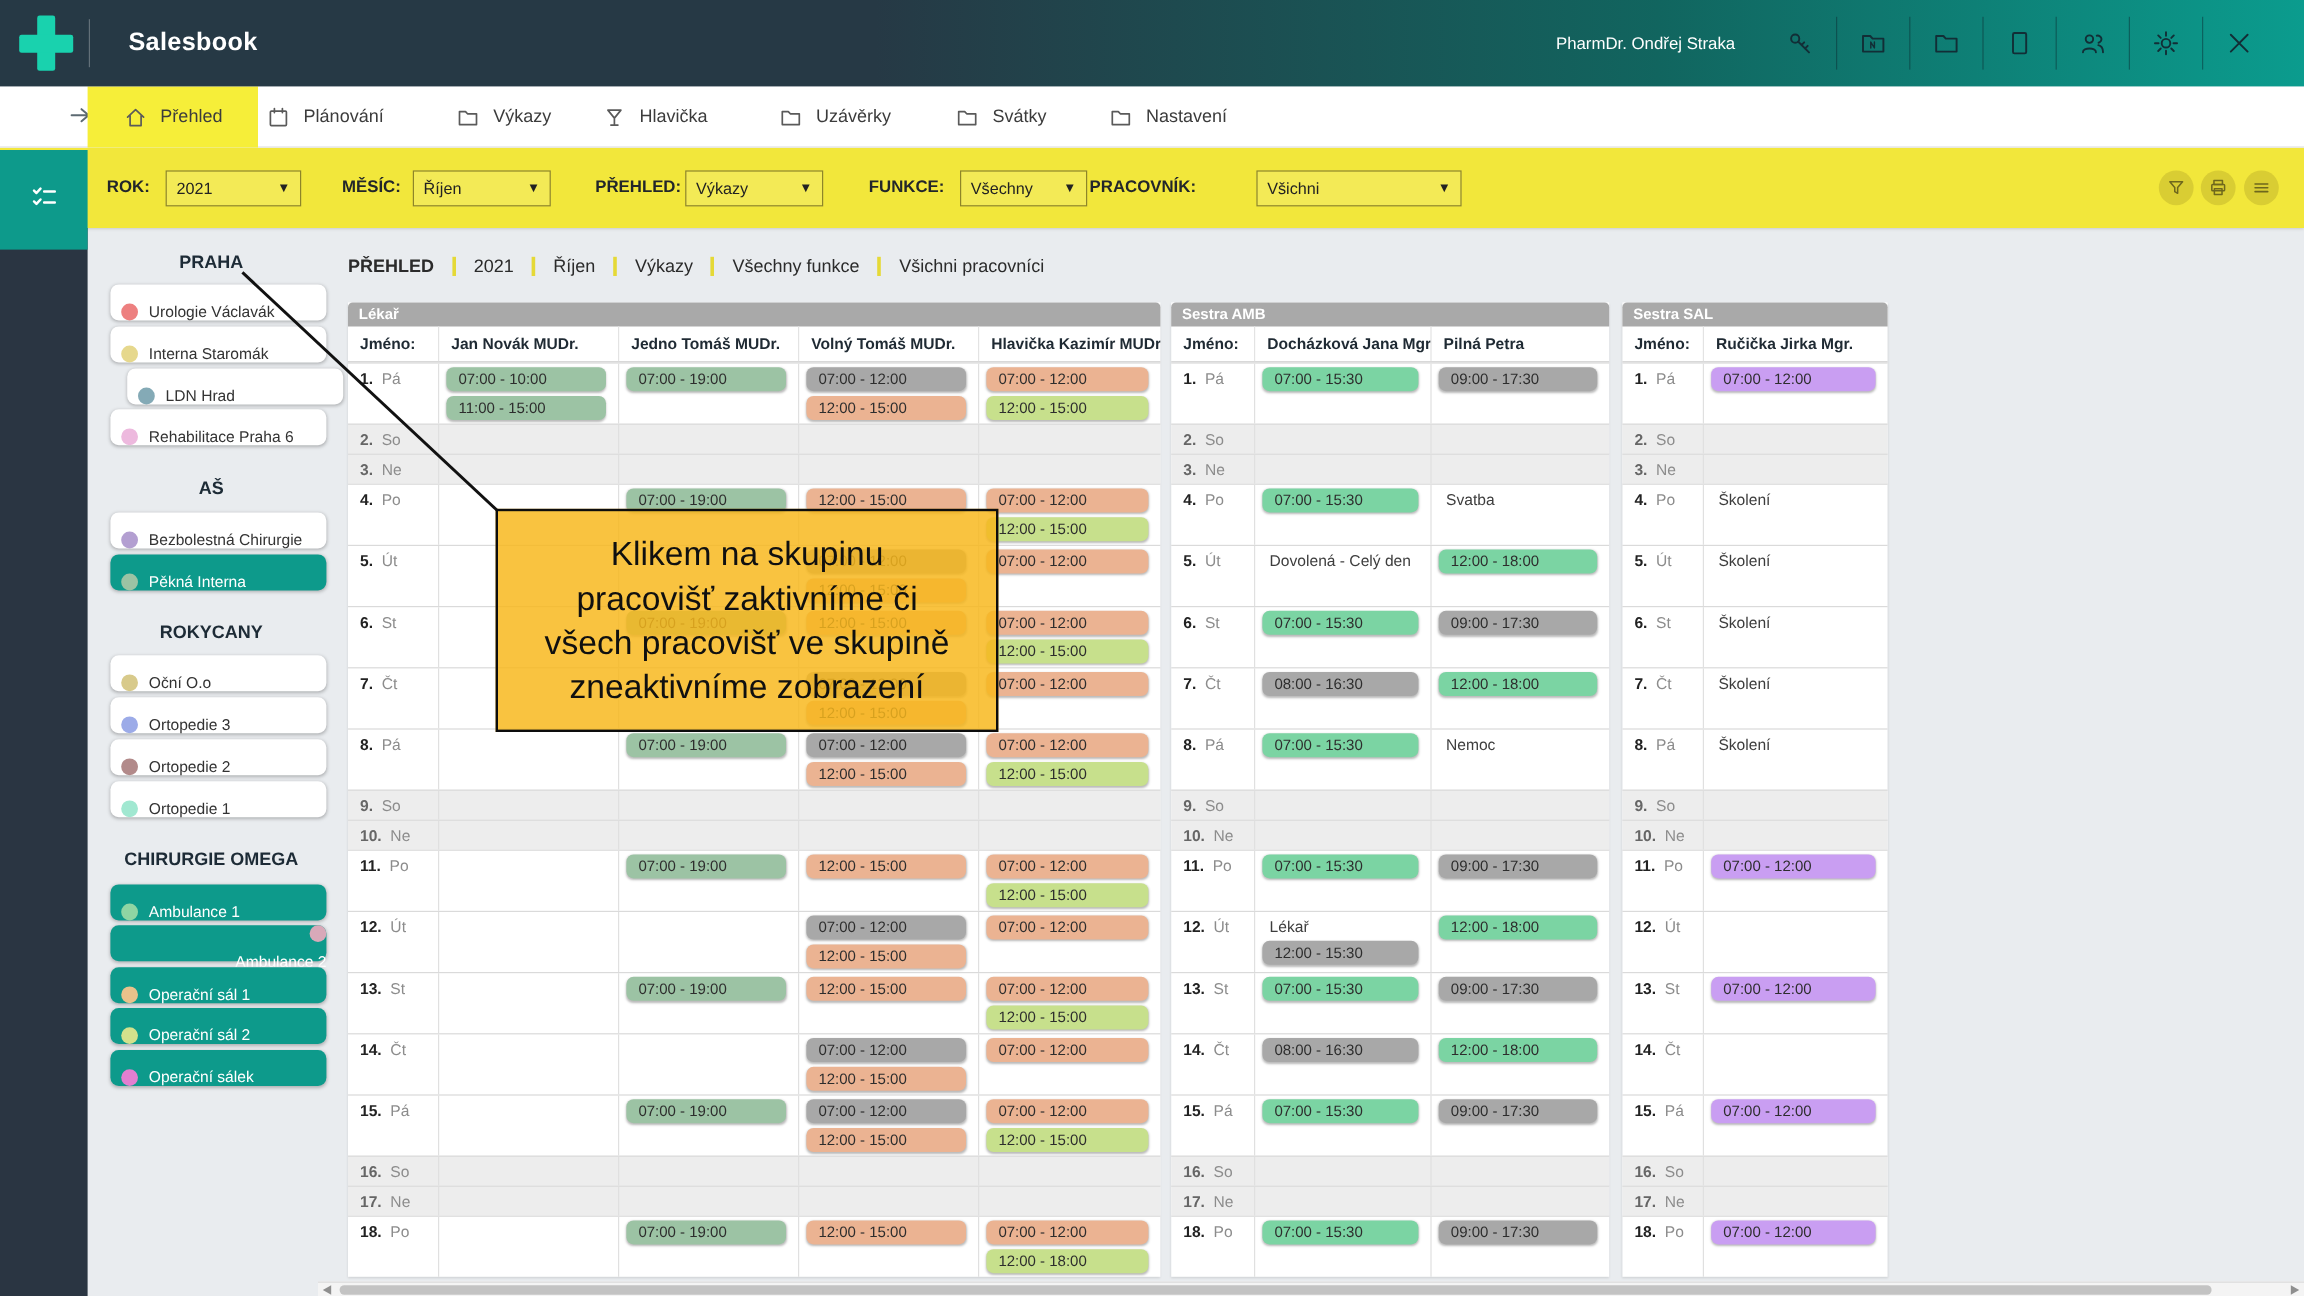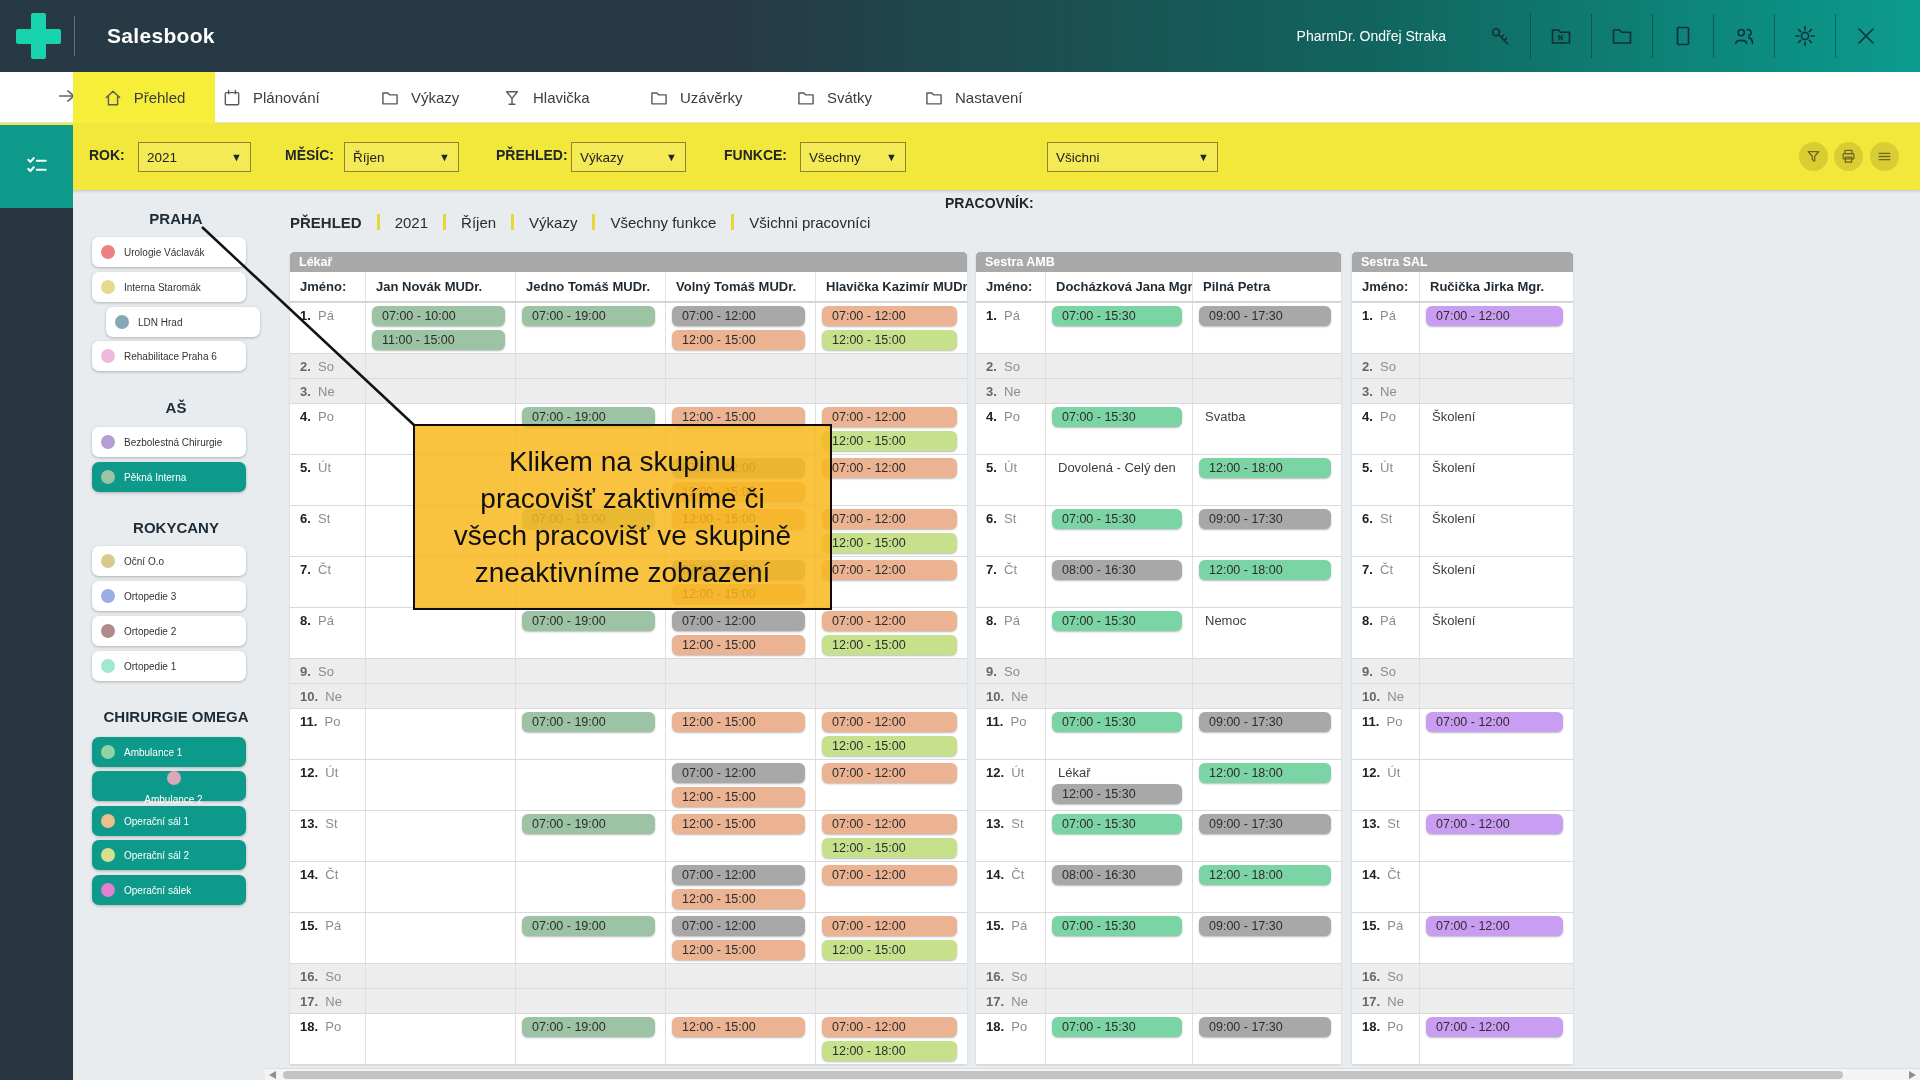--- a/index.html
+++ b/index.html
@@ -41,23 +41,23 @@
   .fbtn svg{width:17px;height:17px}
 
   
   .rail{position:absolute;left:0;top:190px;width:73px;height:890px;background:#2a3542;z-index:15}
   .rail-sel{position:absolute;left:0;top:125px;width:73px;height:83px;background:#0d9a8b;z-index:22;
             display:flex;align-items:center;justify-content:center;color:#fff;cursor:pointer}
   .rail-sel svg{width:26px;height:26px}
 
   
   .side-h{position:absolute;left:92px;width:168px;text-align:center;font-size:15px;font-weight:bold;color:#1d2b36}
-  .side-btn{position:absolute;left:92px;width:154px;height:30px;border-radius:7px;background:#fff;
-            box-shadow:0 1px 3px rgba(0,0,0,.25);display:flex;align-items:center;padding-left:9px;gap:9px;
-            font-size:10px;color:#333;cursor:pointer;white-space:nowrap}
+  .side-btn{position:absolute;left:92px;width:180px;height:30px;border-radius:7px;background:#fff;
+            box-shadow:0 1px 3px rgba(0,0,0,.25);display:flex;align-items:flex-end;padding-left:9px;gap:9px;
+            font-size:13px;color:#333;cursor:pointer;white-space:nowrap}
   .side-btn .dot{width:14px;height:14px;border-radius:50%;flex:0 0 auto}
   .side-btn.active{background:#0d9a8b;color:#fff}
 
   
   .crumbs{position:absolute;left:290px;top:210px;height:24px;display:flex;align-items:center;gap:15px;font-size:15px;color:#2b2b2b}
   .crumbs .sep{width:3px;height:16px;background:#e5d937}
   .crumbs .c0{font-weight:bold}
 
   
   .card{position:absolute;top:252px;background:#fff;z-index:2;box-shadow:0 1px 2px rgba(0,0,0,.12)}
@@ -221,21 +221,21 @@
           <span class="chev">▼</span>
         </div><span class="flabel" style="left: 285px;">MĚSÍC:</span><div class="fselect" style="left: 344px; width: 115px;">
           <span>Říjen</span>
           <span class="chev">▼</span>
         </div><span class="flabel" style="left: 496px;">PŘEHLED:</span><div class="fselect" style="left: 571px; width: 115px;">
           <span>Výkazy</span>
           <span class="chev">▼</span>
         </div><span class="flabel" style="left: 724px;">FUNKCE:</span><div class="fselect" style="left: 800px; width: 106px;">
           <span>Všechny</span>
           <span class="chev">▼</span>
-        </div><span class="flabel" style="left: 945px; margin-top: 48px;">PRACOVNÍK:</span><div class="fselect" style="left: 1047px; width: 171px;">
+        </div><span class="flabel" style="left: 908px;">PRACOVNÍK:</span><div class="fselect" style="left: 1047px; width: 171px;">
           <span>Všichni</span>
           <span class="chev">▼</span>
         </div></span></div>
   <span id="filter-btns-holder"><div class="fbtn" style="left: 1799px;">
         <svg viewBox="0 0 24 24" fill="none" stroke="currentColor" stroke-width="1.8" stroke-linecap="round" stroke-linejoin="round">
           <path d="M4.5 5h15l-5.8 6.7v6.8l-3.4-2v-4.8z"></path>
         </svg>
       </div><div class="fbtn" style="left: 1834px;">
         <svg viewBox="0 0 24 24" fill="none" stroke="currentColor" stroke-width="1.8" stroke-linecap="round" stroke-linejoin="round">
           <rect x="7" y="3.5" width="10" height="4.5"></rect>

